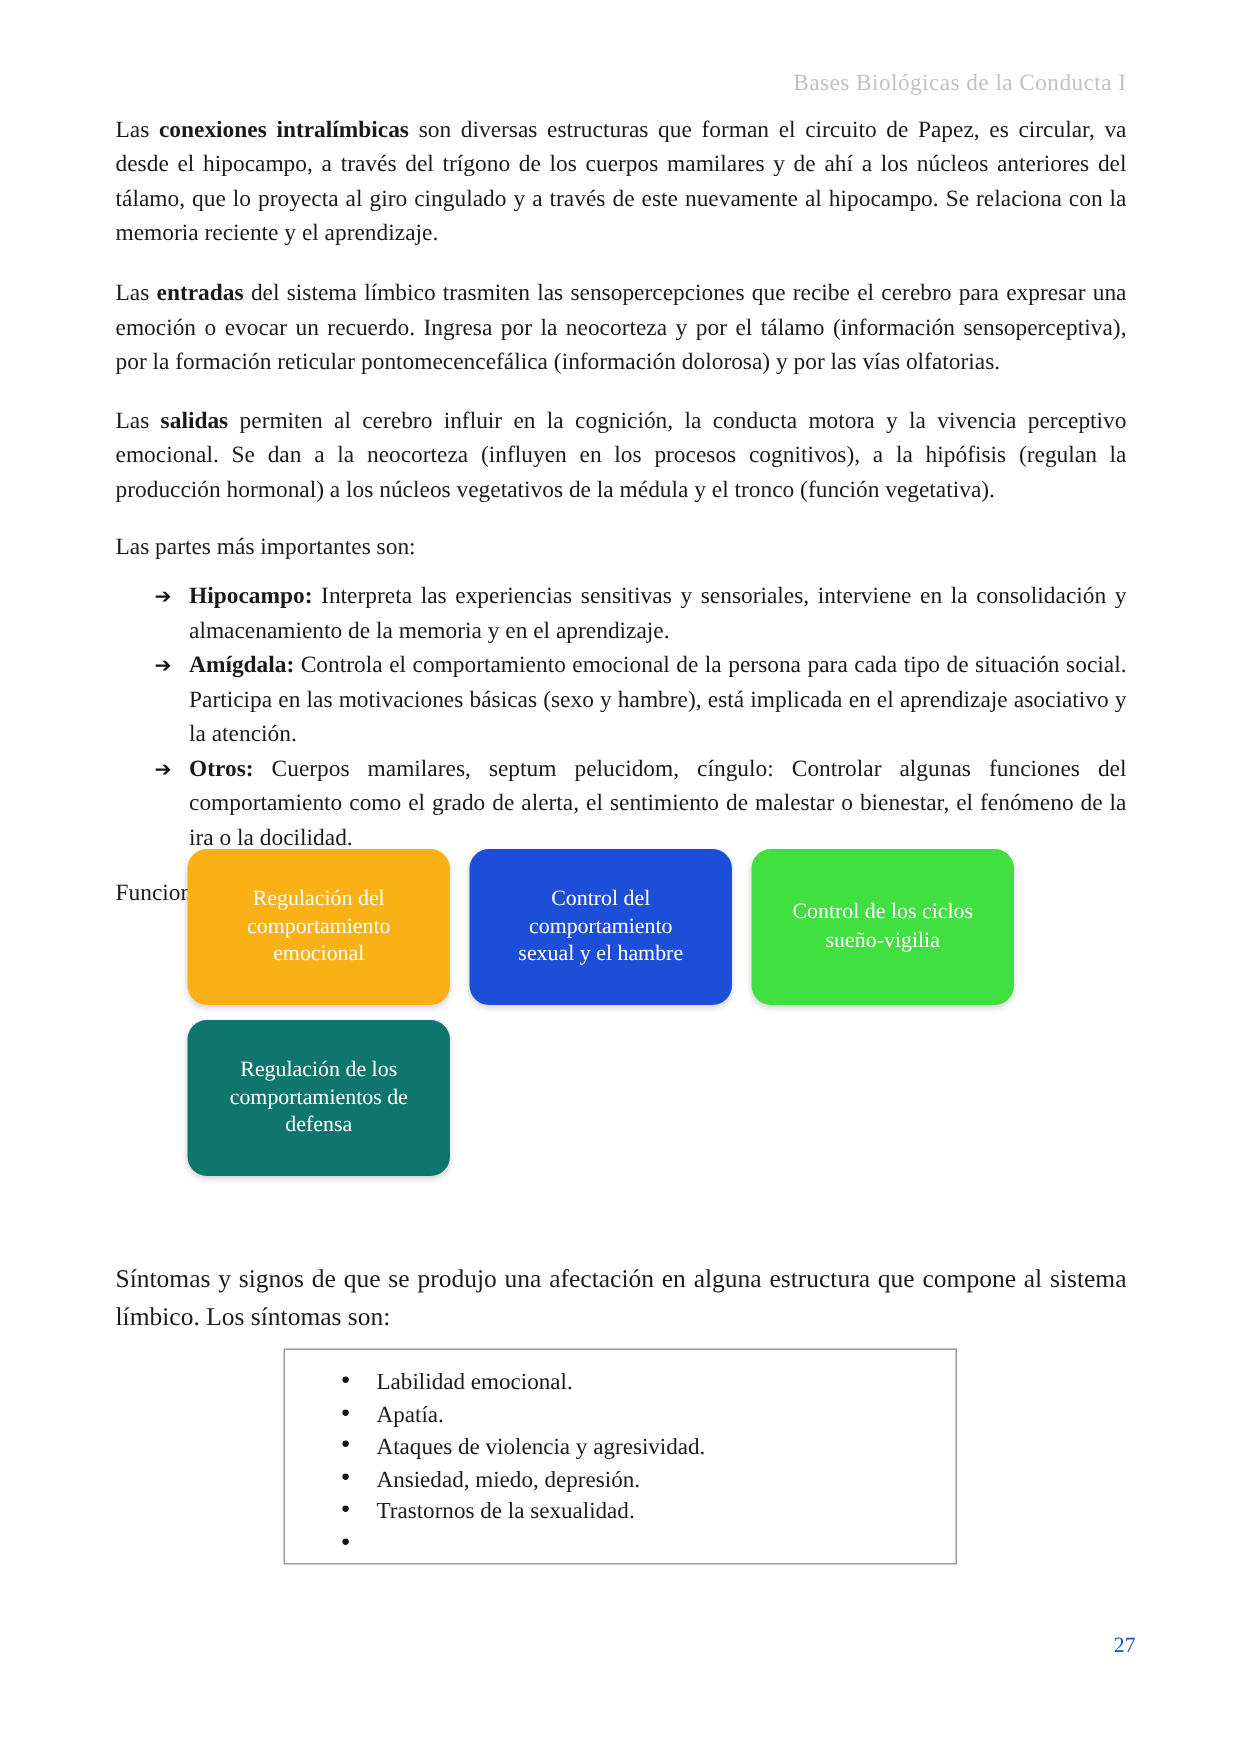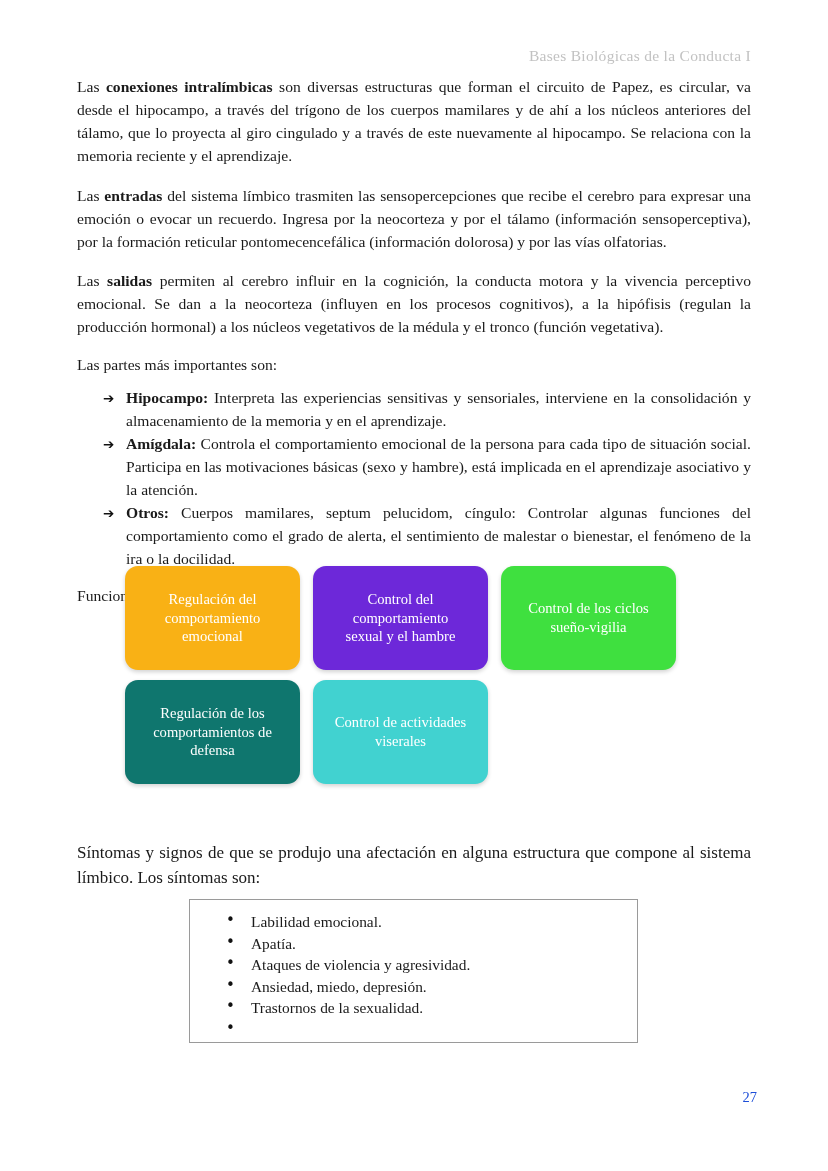--- a/index.html
+++ b/index.html
@@ -227,21 +227,21 @@
 
   <div class="box-grid">
     <div class="box-row">
       <div class="fn-box" style="background-color: rgb(249, 177, 21); border-radius: 13px;">
         <div>
           <span>Regulación del</span>
           <span>comportamiento</span>
           <span>emocional</span>
         </div>
       </div>
-      <div class="fn-box" style="background-color: #6d28d9;">
+      <div class="fn-box" style="background-color: #1d4ed8;">
         <div>
           <span>Control del</span>
           <span>comportamiento</span>
           <span>sexual y el hambre</span>
         </div>
       </div>
       <div class="fn-box" style="background-color: rgb(63, 224, 63);">
         <div>
           <span>Control de los ciclos</span>
           <span>sueño-vigilia</span>
@@ -249,26 +249,20 @@
       </div>
     </div>
     <div class="box-row">
       <div class="fn-box" style="background-color: #0f766e;">
         <div>
           <span>Regulación de los</span>
           <span>comportamientos de</span>
           <span>defensa</span>
         </div>
       </div>
-      <div class="fn-box" style="background-color: rgb(65, 210, 208);">
-        <div>
-          <span>Control de actividades</span>
-          <span>viserales</span>
-        </div>
-      </div>
     </div>
   </div>
 
 
   <div class="sub-para">Síntomas y signos de que se produjo una afectación en alguna estructura que compone al sistema límbico. Los síntomas son:</div>
 
   <div class="symptom-box">
     <ul>
       <li>
         <span class="dot">•</span>

